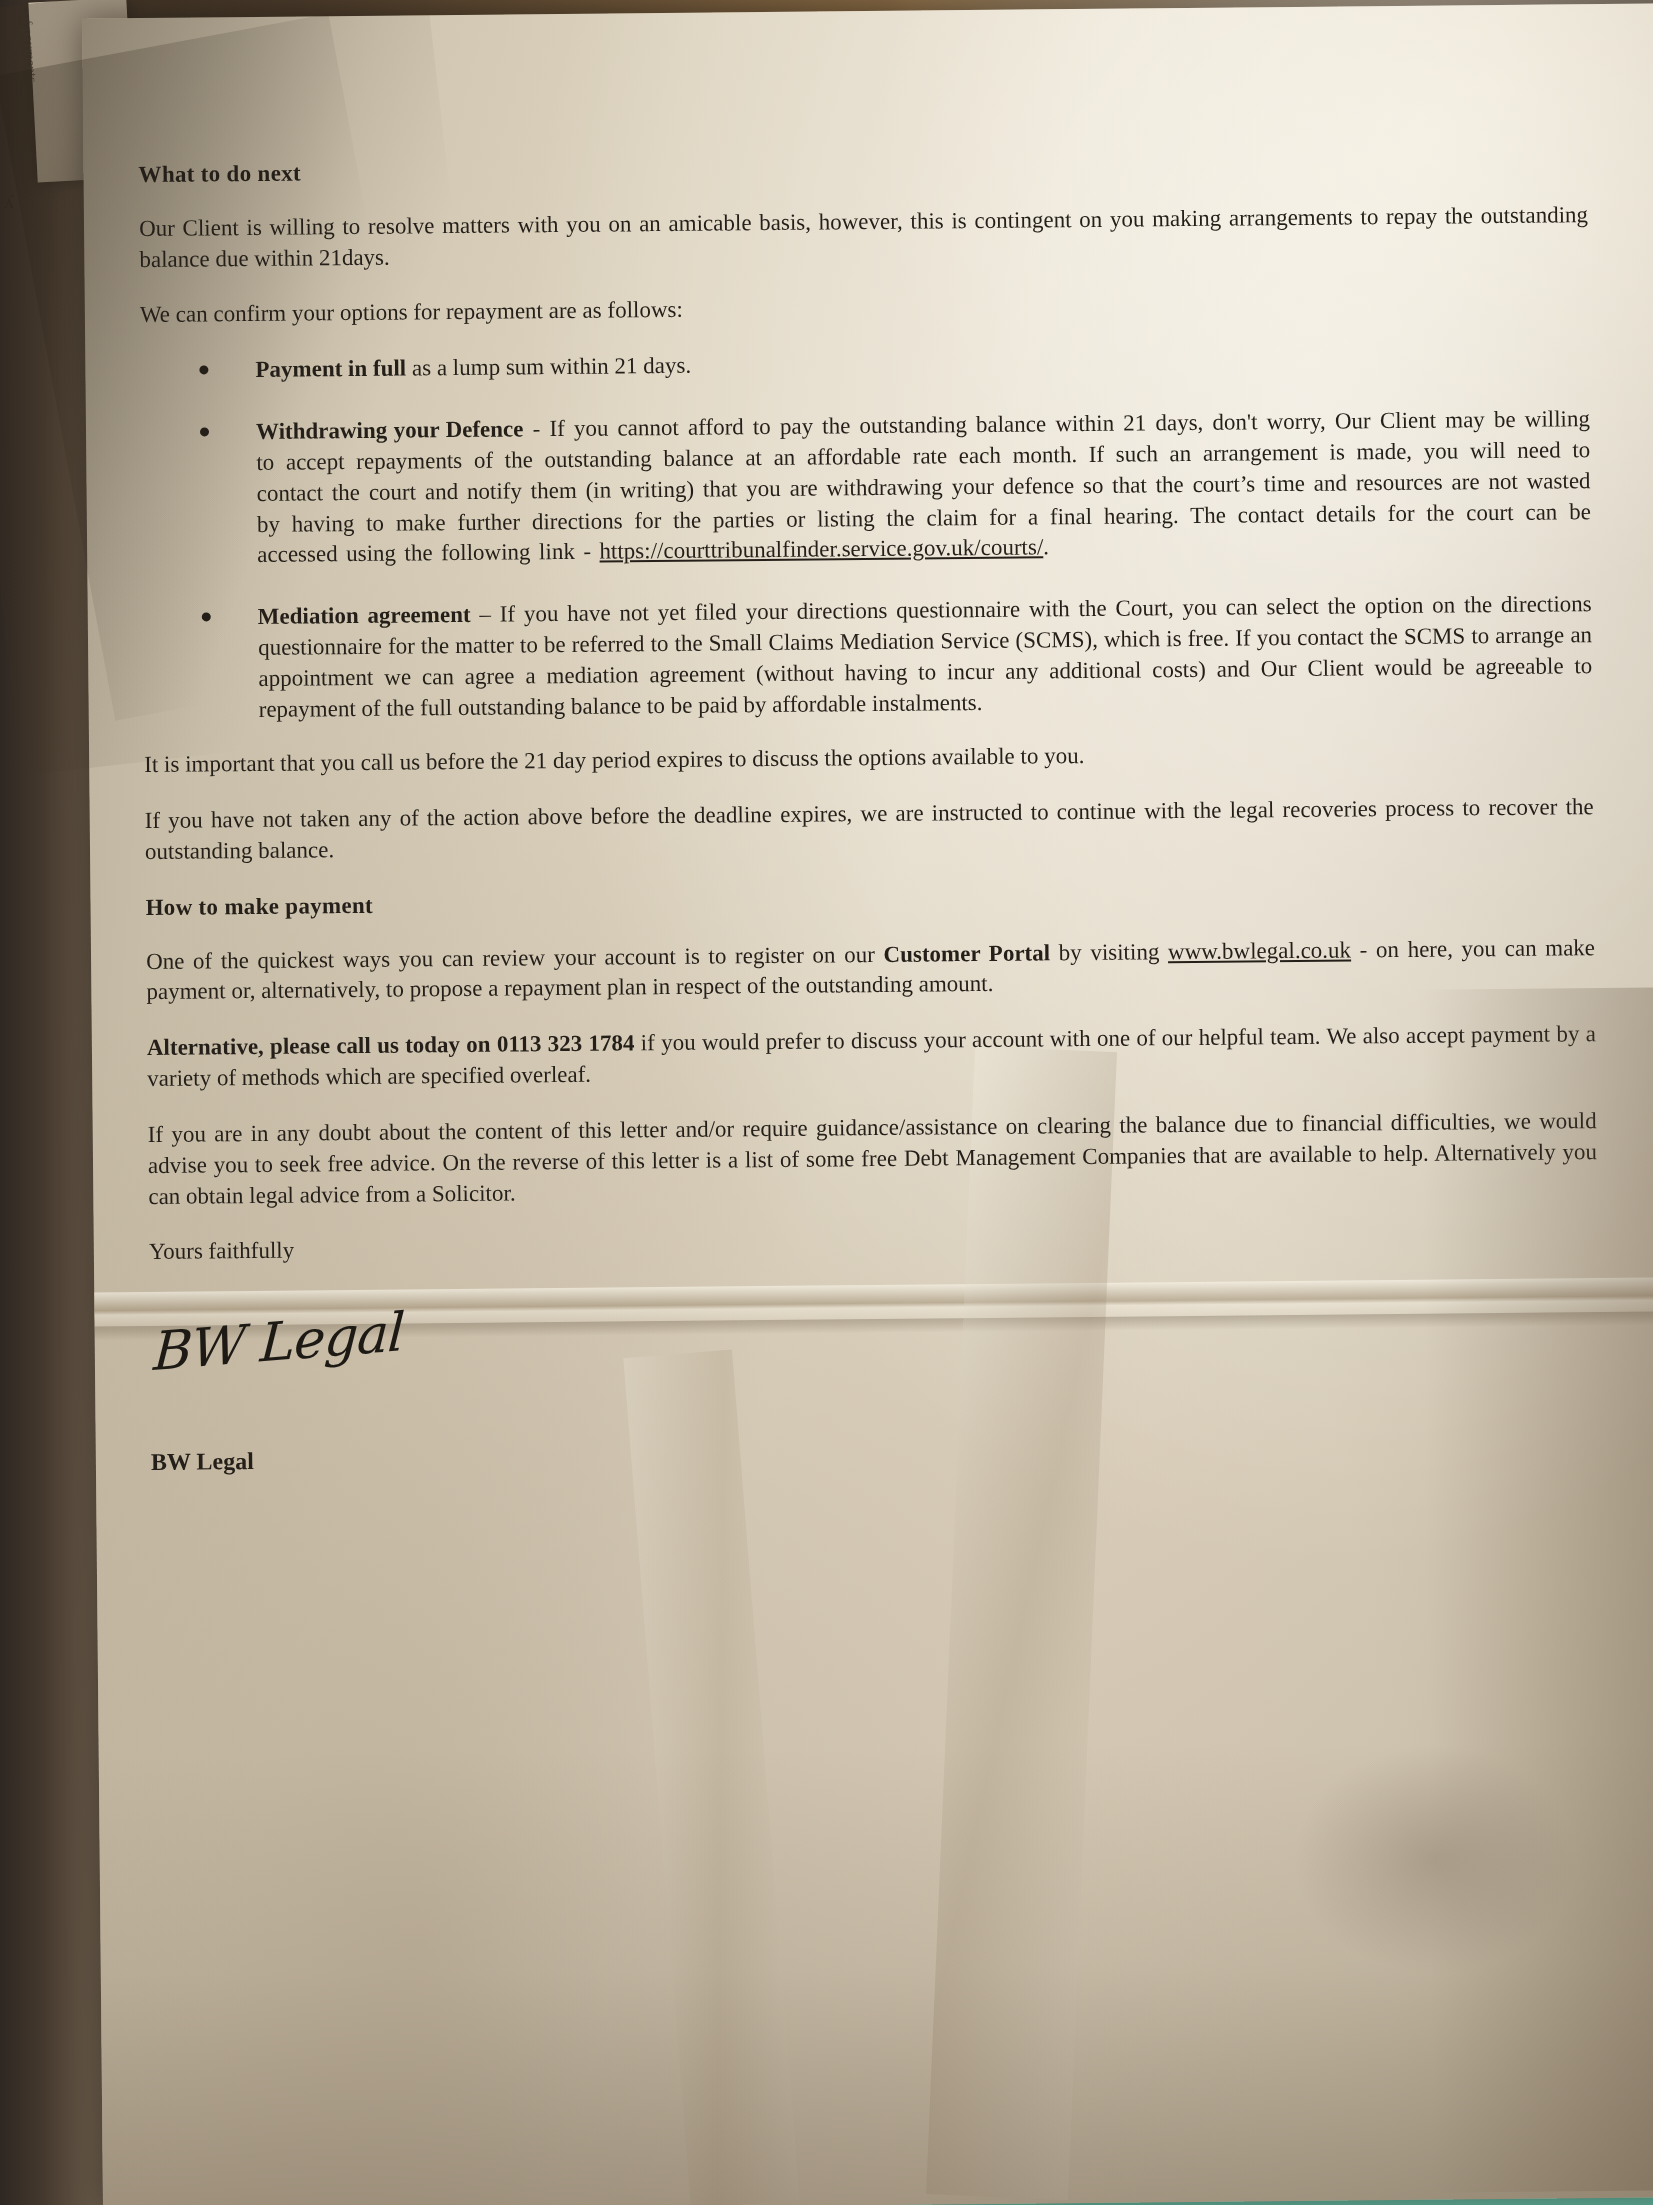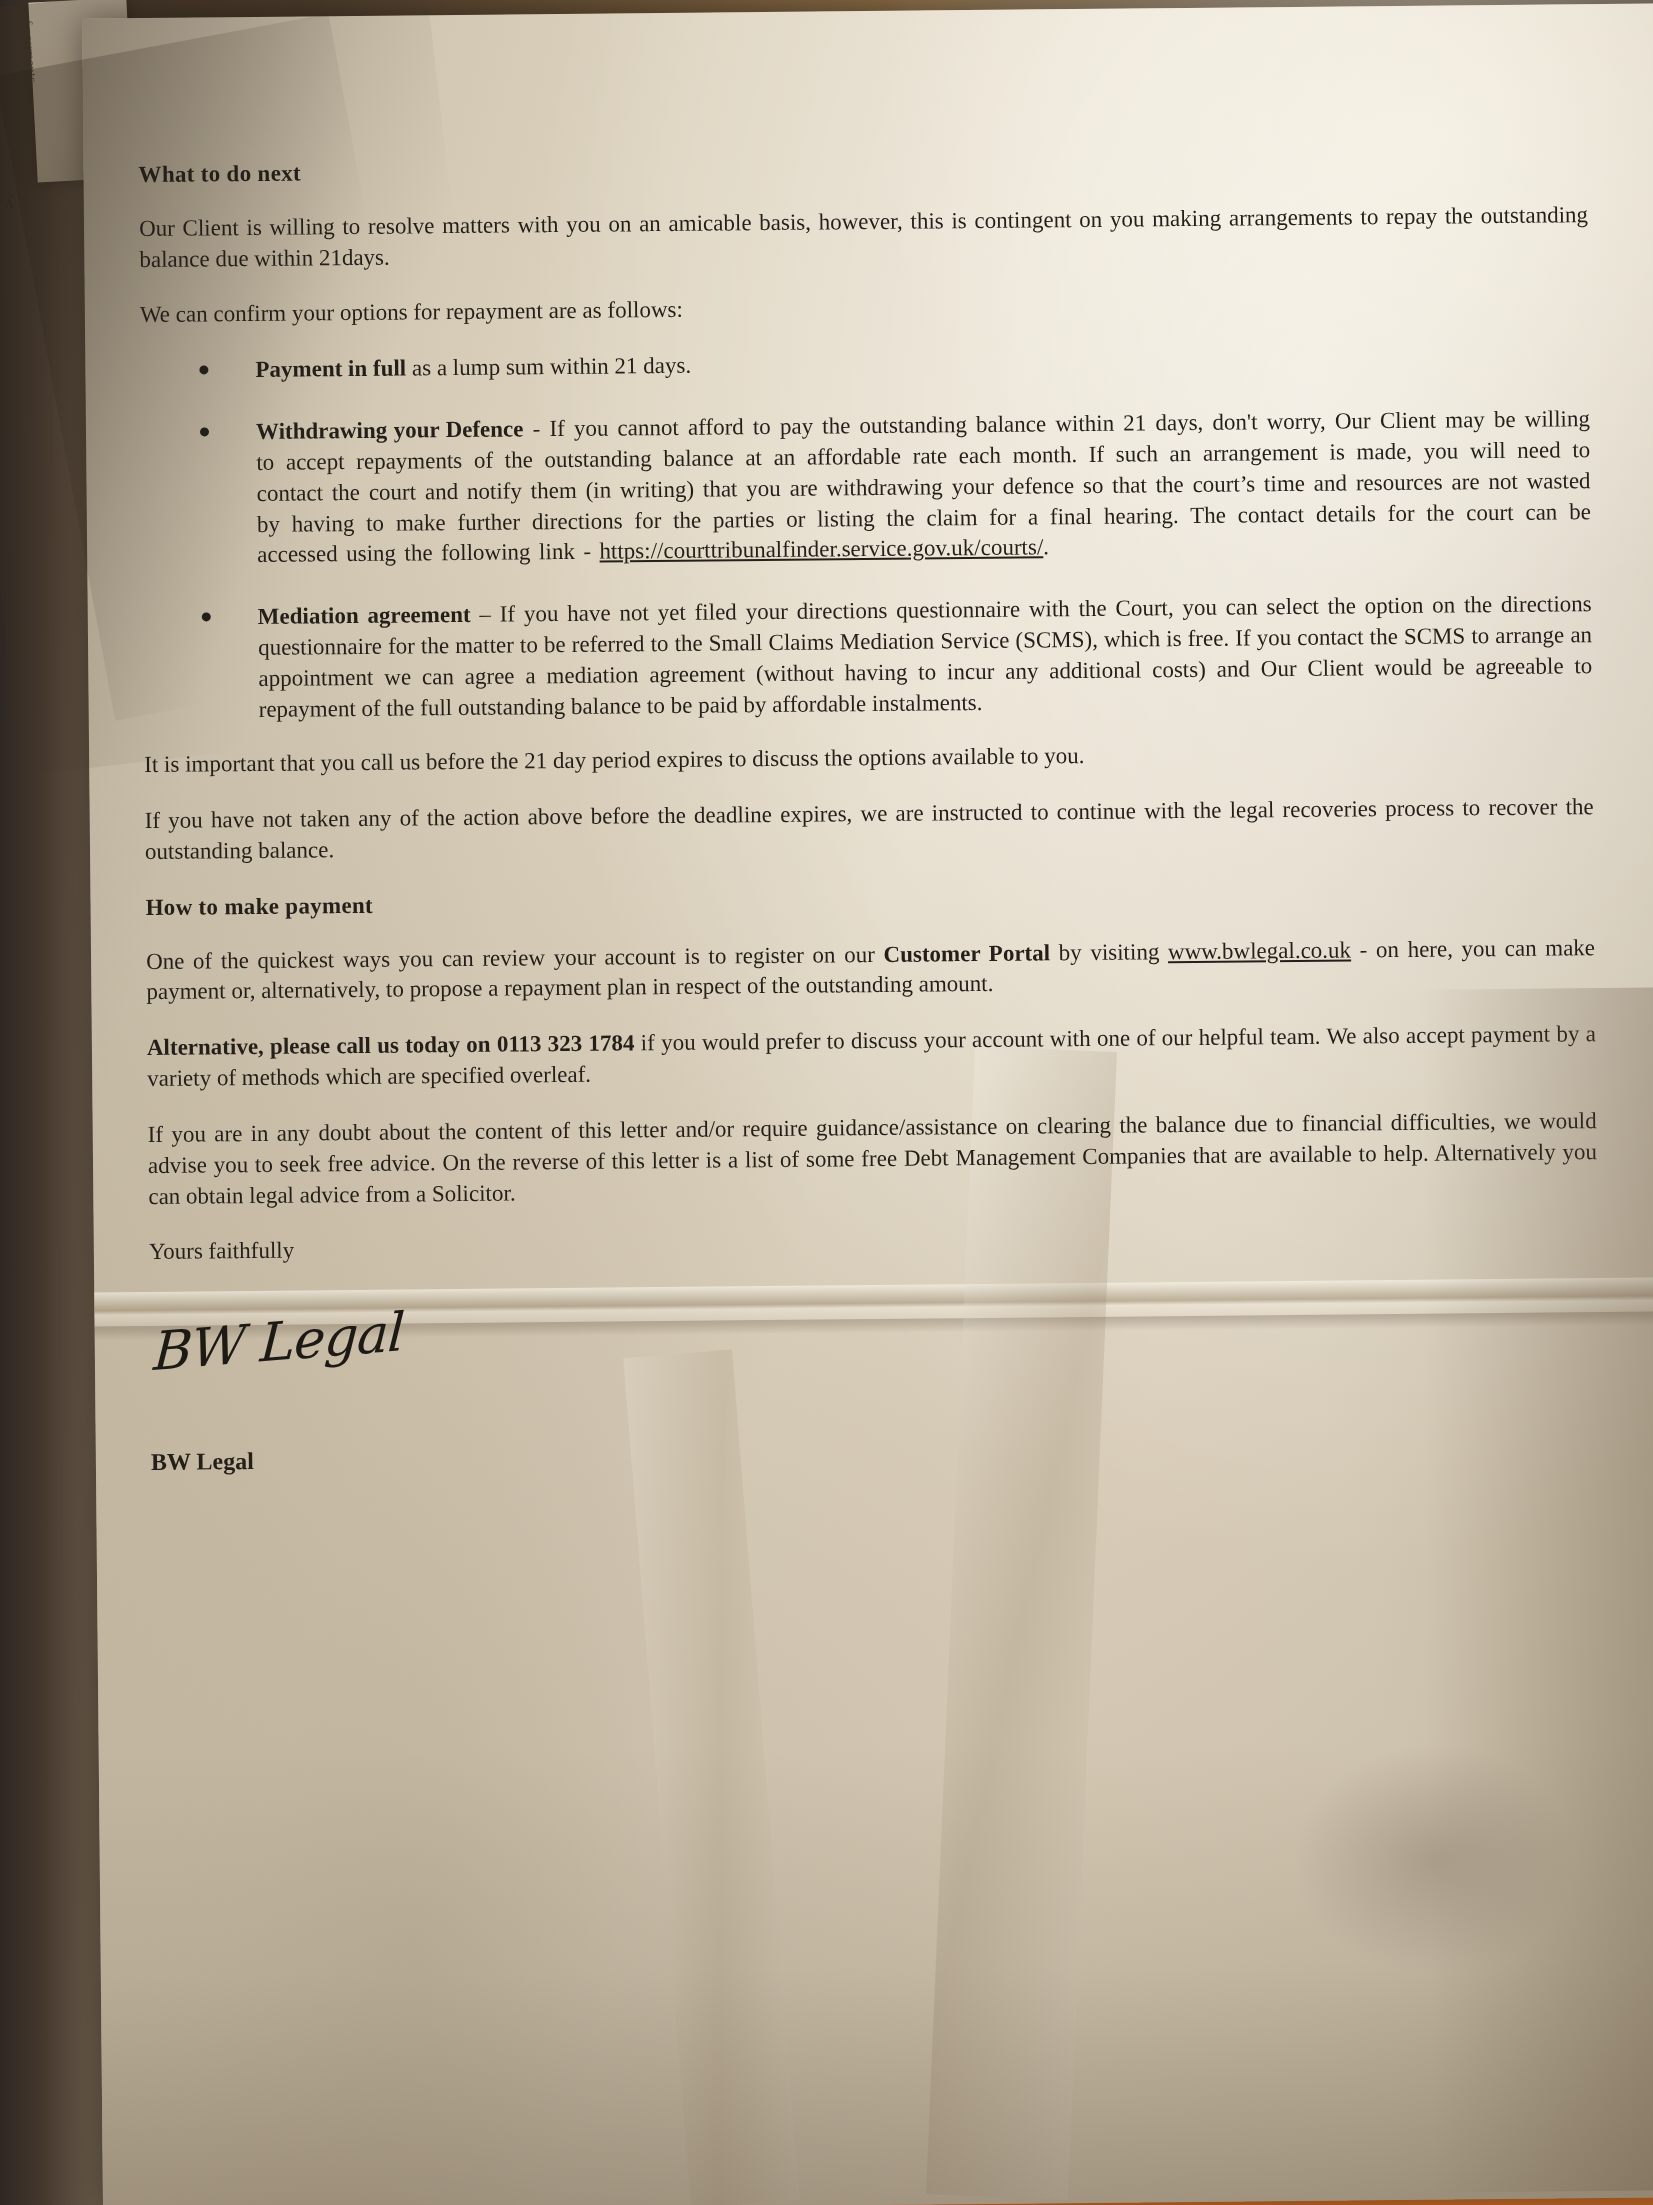--- a/index.html
+++ b/index.html
@@ -12,21 +12,21 @@
     height: 2205px;
     overflow: hidden;
     font-family: "Liberation Serif", serif;
   }
 
   
   .photo {
     position: relative;
     width: 1654px;
     height: 2205px;
-    background: #f97316;
+    background: #5eead4;
     overflow: hidden;
   }
 
   
   .desk-top {
     position: absolute;
     left: 0; top: 0;
     width: 1654px; height: 38px;
     background: linear-gradient(90deg,#3b3025 0%, #4a3a2a 18%, #6b5337 38%, #8a6c46 55%, #6a543a 72%, #473729 100%);
   }

